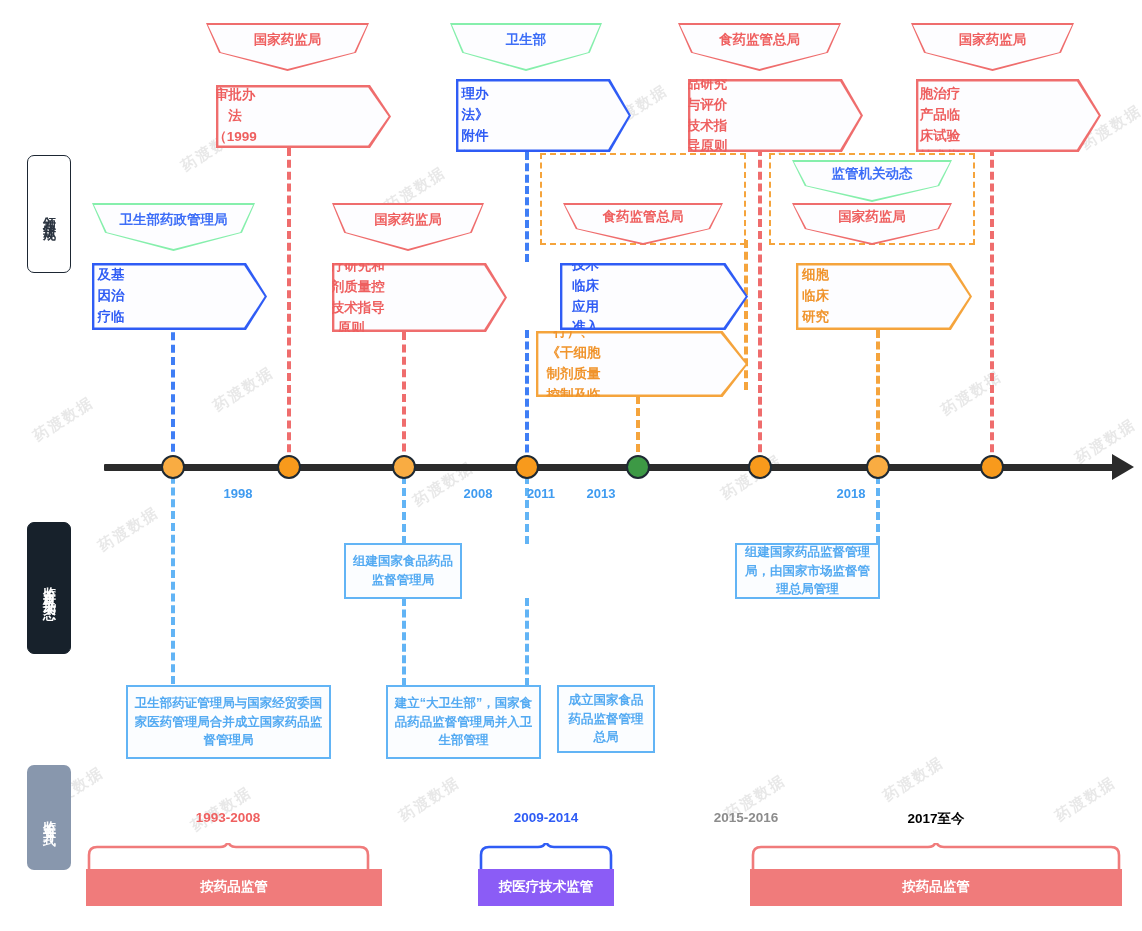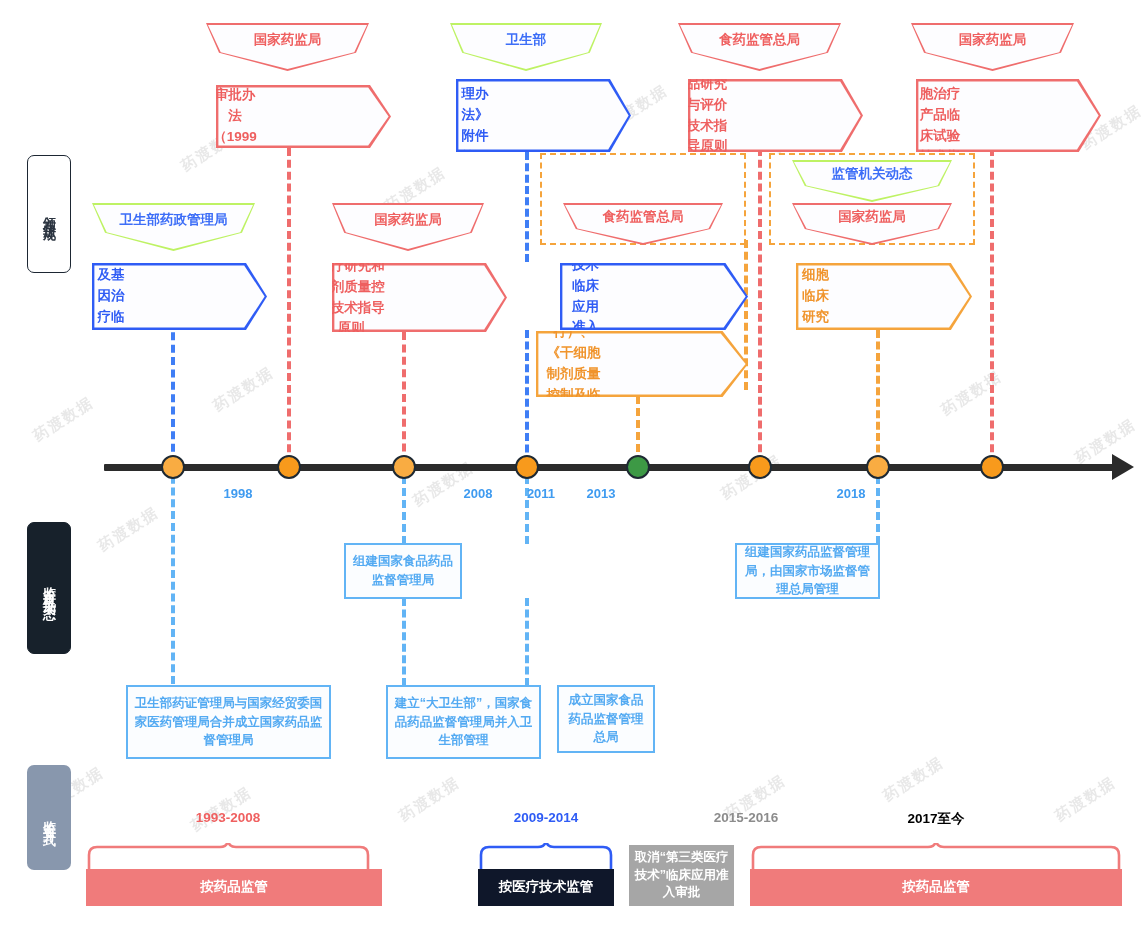--- a/index.html
+++ b/index.html
@@ -32,21 +32,21 @@
     line-height:1.45;
     clip-path:polygon(0% 0%,100% 0%,92% 62%,50% 100%,8% 62%);
     padding-bottom:14px;
   }
   .pennant .inner{
     position:absolute;inset:2px;
     clip-path:polygon(0% 0%,100% 0%,92% 62%,50% 100%,8% 62%);
     background:#fdfdff;
   }
   .pennant span{position:relative;z-index:2;}
-  .pennant.blue{background:#bef264;color:#3d6ef7;}
+  .pennant.blue{background:#86efac;color:#3d6ef7;}
   .pennant.red{background:#ef6d6d;color:#ef6060;}
 
   
   .arrowbox{
     position:absolute;box-sizing:border-box;
     display:flex;align-items:center;justify-content:center;
     text-align:center;font-size:13.5px;font-weight:bold;line-height:1.55;
     clip-path:polygon(0 0,88% 0,100% 50%,88% 100%,0 100%);
     padding-right:12%;
   }
@@ -86,21 +86,21 @@
 
   .yearlbl{position:absolute;font-size:13px;font-weight:bold;color:#3f9bf0;text-align:center;}
 
   
   .regimebar{
     position:absolute;box-sizing:border-box;
     display:flex;align-items:center;justify-content:center;
     color:#ffffff;font-size:13.5px;font-weight:bold;text-align:center;line-height:1.4;
   }
   .regimebar.red{background:#f07b7b;}
-  .regimebar.blue{background:#0f172a;text-align:center;}
+  .regimebar.blue{background:#8b5cf6;text-align:center;}
   .regimebar.grey{background:#a6a6a6;color:#ffffff;font-size:12.5px;}
   .regimelbl{position:absolute;font-size:13.5px;font-weight:bold;text-align:center;}
 
   .brace{position:absolute;}
 
   
   .wm{
     position:absolute;color:rgba(150,150,150,.22);
     font-size:15px;font-weight:bold;white-space:nowrap;
     transform:rotate(-33deg);transform-origin:left top;
@@ -292,20 +292,17 @@
   <div class="regimelbl" style="left:466px;top:810px;width:160px;color:#2f5cf5;">2009-2014</div>
   <div class="regimelbl" style="left:666px;top:810px;width:160px;color:#8c8c8c;">2015-2016</div>
   <div class="regimelbl" style="left:856px;top:810px;width:160px;color:#000000;">2017至今</div>
 
   <div class="regimebar red" style="left:86px;top:869px;width:296px;height:37px;">
     <span>按药品监管</span>
   </div>
   <div class="regimebar blue" style="left:478px;top:869px;width:136px;height:37px;">
     <span>按医疗技术监管</span>
   </div>
-  <div class="regimebar grey" style="left:629px;top:845px;width:105px;height:61px;line-height:1.4;padding:2px 4px;">
-    <span>取消“第三类医疗技术”临床应用准入审批</span>
-  </div>
   <div class="regimebar red" style="left:750px;top:869px;width:372px;height:37px;">
     <span>按药品监管</span>
   </div>
 
 </div>
 
 </body></html>

